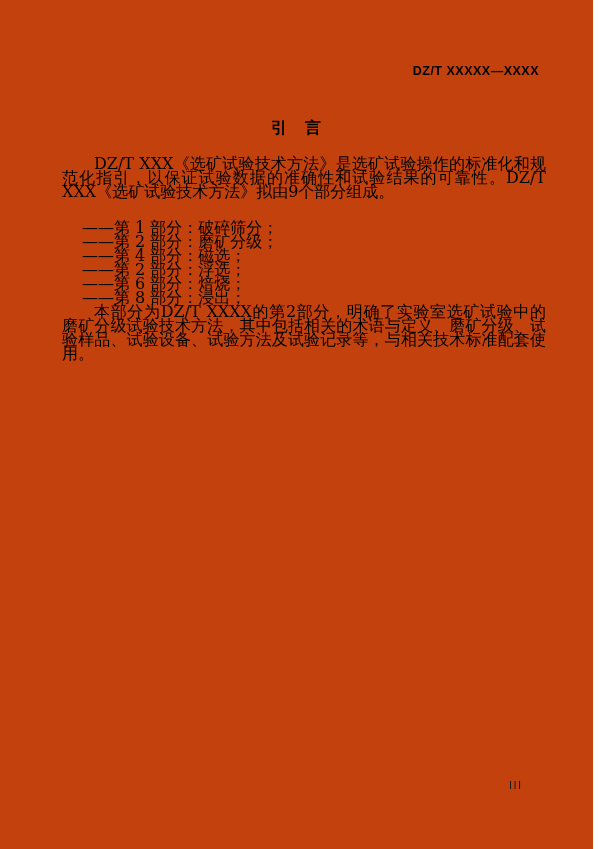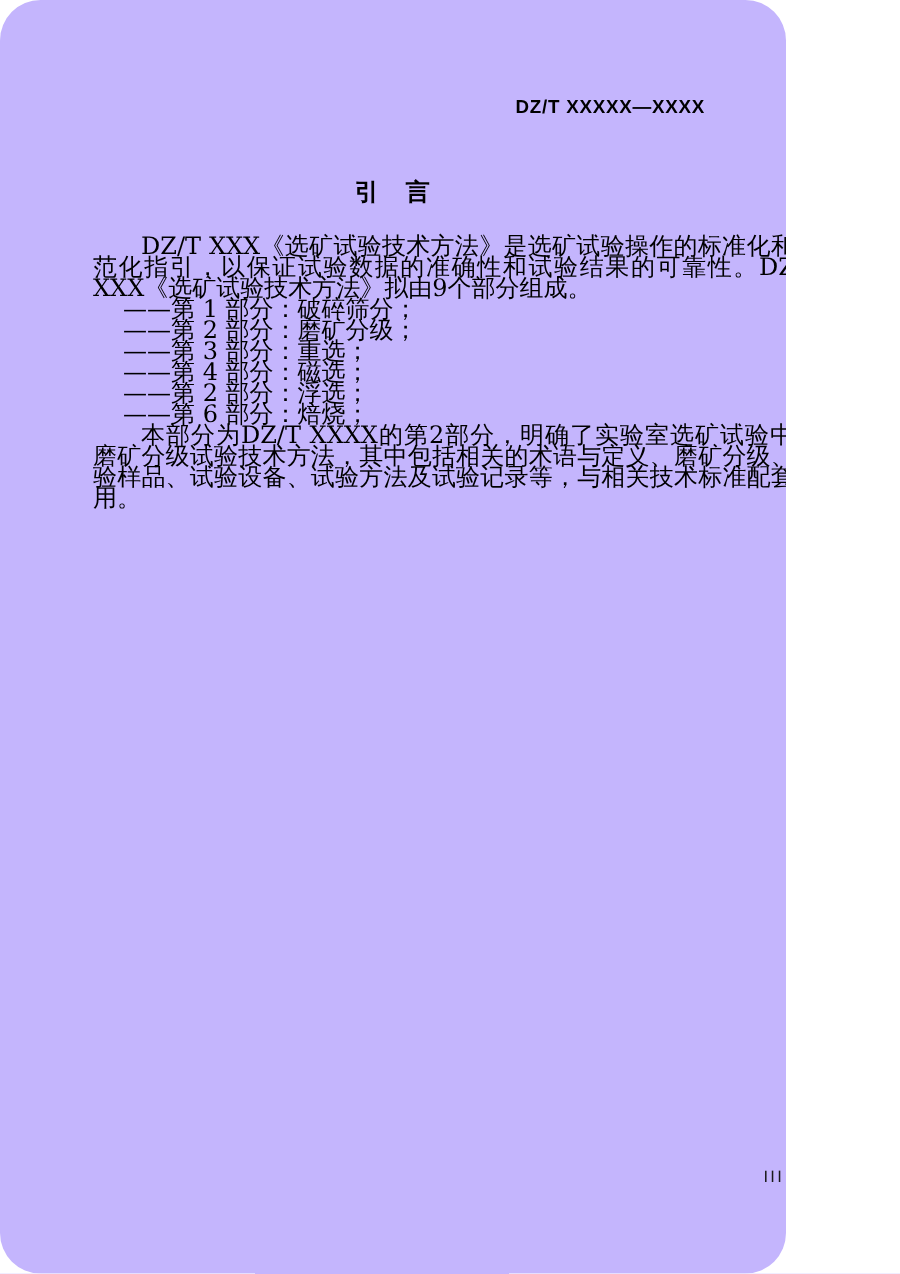--- a/index.html
+++ b/index.html
@@ -2,26 +2,25 @@
 <html><head>
 <meta charset="utf-8">
 <style>
   html, body {
     margin: 0;
     padding: 0;
     background: #ffffff;
   }
   .page {
     position: relative;
-    width: 524px;
+    width: 593px;
     height: 849px;
-    background: #c4b5fd;
+    background: #c2410c;
     color: #000000;
     overflow: hidden;
-    border-radius: 27px;
   }
   .doc-number {
     position: absolute;
     top: 64px;
     right: 54px;
     font-family: "Liberation Sans", "DejaVu Sans", sans-serif;
     font-weight: bold;
     font-size: 12.5px;
     letter-spacing: 0.5px;
     white-space: nowrap;
@@ -47,20 +46,21 @@
     font-size: 16px;
     line-height: 14px;
     text-align: justify;
   }
   .para {
     margin: 0;
     text-indent: 2em;
   }
   .parts-list {
     padding-left: 20px;
+    margin-top: 22px;
   }
   .part-item {
     white-space: nowrap;
   }
   .page-number {
     position: absolute;
     top: 779px;
     left: 509px;
     font-family: Liberation Sans, sans-serif;
     font-size: 11px;
@@ -77,24 +77,24 @@
 
   <h1 class="page-title">引　言</h1>
 
   <div class="body-text">
 
     <p class="para">DZ/T XXX《选矿试验技术方法》是选矿试验操作的标准化和规范化指引，以保证试验数据的准确性和试验结果的可靠性。DZ/T XXX《选矿试验技术方法》拟由9个部分组成。</p>
 
     <div class="parts-list">
       <div class="part-item">——第 1 部分：破碎筛分；</div>
       <div class="part-item">——第 2 部分：磨矿分级；</div>
-      <div class="part-item">——第 3 部分：重选；</div>
       <div class="part-item">——第 4 部分：磁选；</div>
       <div class="part-item">——第 2 部分：浮选；</div>
       <div class="part-item">——第 6 部分：焙烧；</div>
+      <div class="part-item">——第 8 部分：浸出；</div>
     </div>
 
     <p class="para">本部分为DZ/T XXXX的第2部分，明确了实验室选矿试验中的磨矿分级试验技术方法，其中包括相关的术语与定义、磨矿分级、试验样品、试验设备、试验方法及试验记录等，与相关技术标准配套使用。</p>
 
   </div>
 
   <div class="page-number">III</div>
 
 </div>
 

